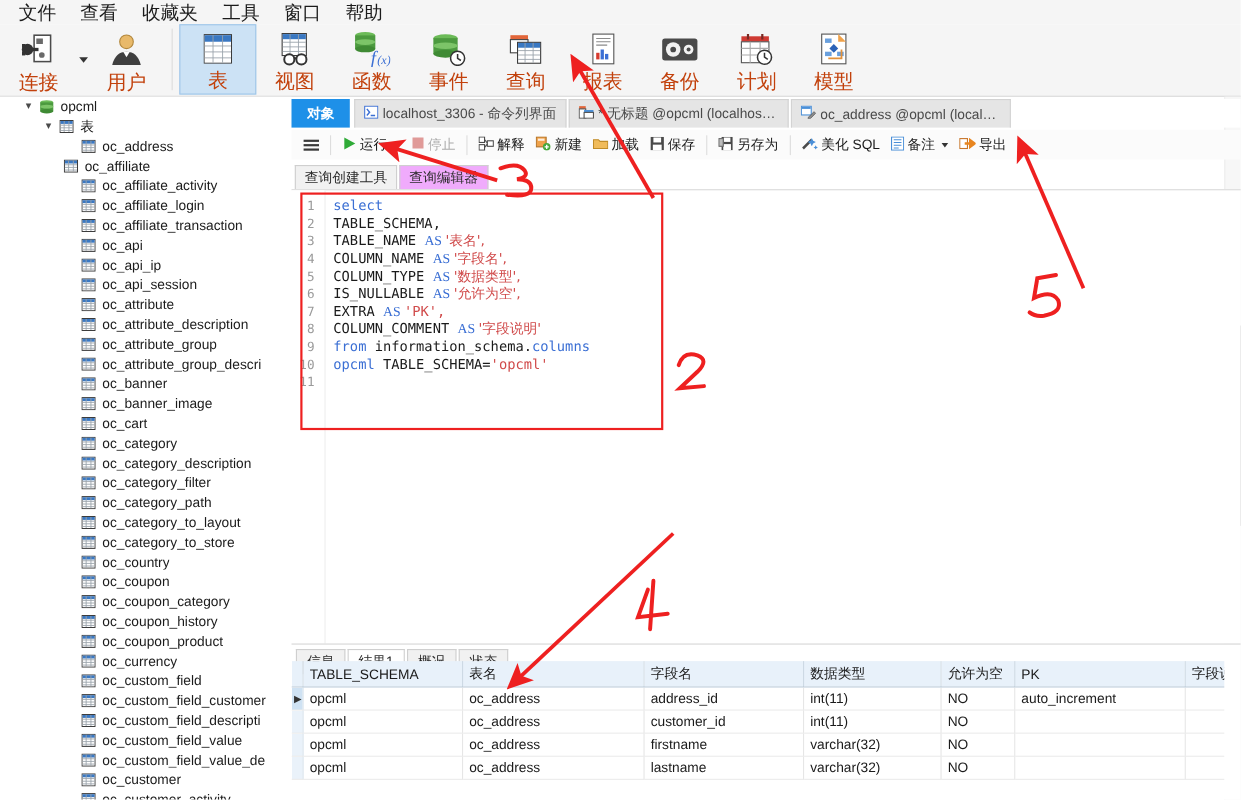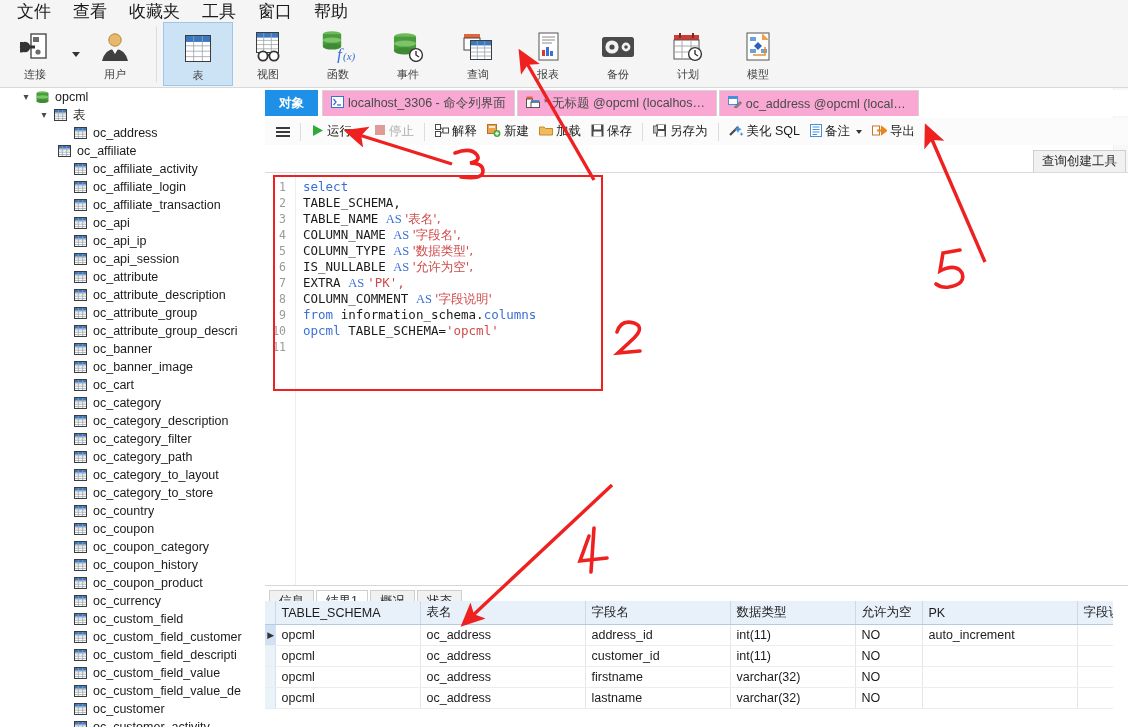--- a/index.html
+++ b/index.html
@@ -33,21 +33,21 @@
     border-bottom: 1px solid #d9d9d9;
     display: flex; align-items: flex-start;
   }
   .rb-item {
     width: 70px; height: 64px;
     display: flex; flex-direction: column; align-items: center; justify-content: flex-start;
     padding-top: 6px; cursor: default; position: relative;
   }
   .rb-item.sel { background: #cce2f5; border: 1px solid #9fc6e8; }
   .rb-item .ic { height: 38px; display: flex; align-items: center; justify-content: center; }
-  .rb-item .lb { font-size: 11px; color: #404040; margin-top: 1px; }
+  .rb-item .lb { font-size: 18px; color: #c2410c; margin-top: 1px; }
   .rb-sep { width: 1px; height: 56px; background: #dcdcdc; margin: 4px 6px 0 6px; }
   .rb-caret {
     width: 0; height: 0; border-left: 4px solid transparent; border-right: 4px solid transparent;
     border-top: 5px solid #333; margin-left: 2px; align-self: center;
   }
   .rb-conn-wrap { display:flex; align-items:center; }
 
   
   .sidebar {
     position: absolute; left: 0; top: 88px; width: 265px; height: 639px;
@@ -78,21 +78,21 @@
   }
 
   
   .tabstrip {
     position: absolute; left: 265px; top: 90px; width: 863px; height: 26px;
     background: #ffffff; display: flex; align-items: stretch;
   }
   .tab {
     display: flex; align-items: center; gap: 4px;
     padding: 0 8px; font-size: 12.5px; color: #4a4a4a;
-    border: 1px solid #d3d3d3; border-bottom: none; background: #f9a8d4;
+    border: 1px solid #d3d3d3; border-bottom: none; background: #e5e5e5;
     margin-right: 2px; max-width: 200px; white-space: nowrap; overflow: hidden;
     cursor: default;
   }
   .tab.obj {
     background: #1e90e8; color: #ffffff; border: none;
     font-weight: bold; padding: 0 14px; margin-right: 4px; justify-content: center;
   }
   .tab .tabtxt { overflow: hidden; text-overflow: ellipsis; }
 
   
@@ -106,21 +106,21 @@
   }
   .eb.dis { color: #adadad; }
   .eb-sep { width: 1px; height: 18px; background: #dddddd; margin: 0 5px; }
   .hamb { display:flex; flex-direction:column; gap:2px; }
   .hamb i { display:block; width:14px; height:2px; background:#3a3a3a; }
   .caret-sm { width:0;height:0;border-left:3.5px solid transparent;border-right:3.5px solid transparent;border-top:4.5px solid #333;margin-left:3px; }
 
   
   .subtabs {
     position: absolute; left: 265px; top: 150px; width: 863px; height: 22px;
-    display: flex; align-items: flex-end; padding-left: 3px; flex-direction: column;
+    display: flex; padding-left: 3px;
   }
   .stab {
     font-size: 12.5px; padding: 2px 8px 3px 8px; cursor: default;
     border: 1px solid #cfcfcf; border-bottom: none; background: #f1f1f1; color: #2b2b2b;
     margin-right: 2px;
   }
   .stab.active { background: #f0abfc; border-color: #cfcfcf; }
 
   
   .editorwrap {

